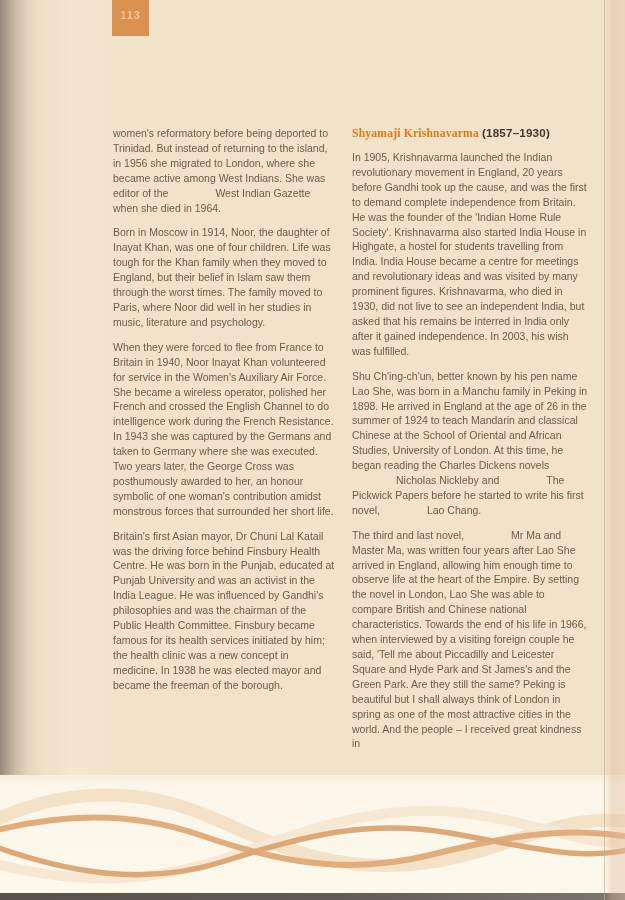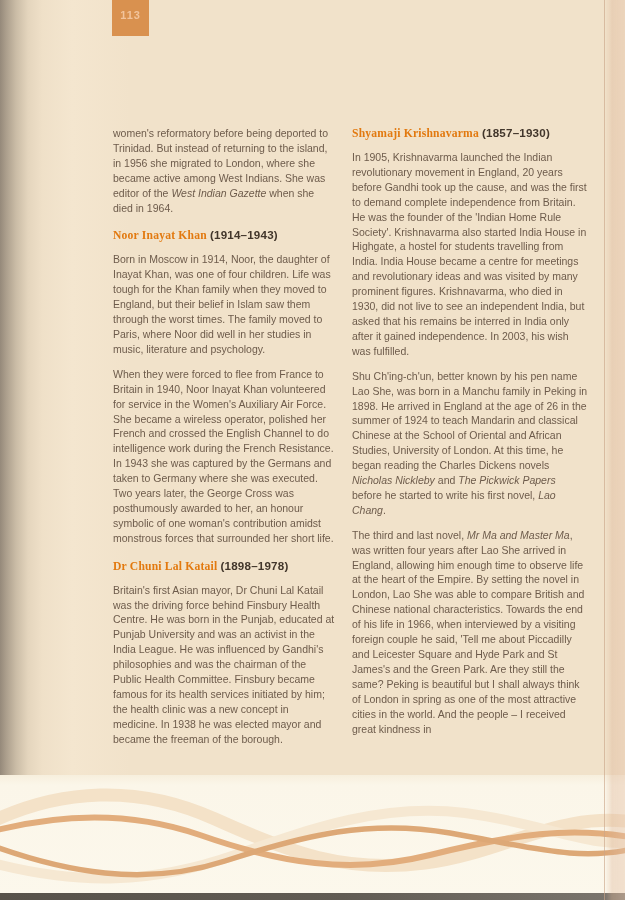--- a/index.html
+++ b/index.html
@@ -43,37 +43,35 @@
   .col-right{left:352px;width:236px;}
   .col p{
     margin:0 0 10px;font-size:10.5px;line-height:14.9px;color:#6d5b4b;
   }
   .col h3{
     margin:13px 0 9px;font-size:11.6px;line-height:14px;font-weight:bold;letter-spacing:.2px;
   }
   .col h3:first-child{margin-top:0;}
   .hname{color:#e2790f;font-family:Liberation Serif, serif;}
   .hdates{color:#42362b;margin-top:12px;}
-  .italic{font-style:italic;}
+  .italic{margin-left:44px;}
 </style>
 </head>
 <body>
 
 <div class="page">
 
   <div class="content-bg"></div>
 
   <div class="page-num">113</div>
 
   <div class="col col-left">
       <p><span>women's reformatory before being deported to Trinidad. But instead of returning to the island, in 1956 she migrated to London, where she became active among West Indians. She was editor of the </span><span class="italic">West Indian Gazette</span><span> when she died in 1964.</span></p>
-      <h3><span class="hname">Noor Inayat Khan </span><span class="hdates">(1914–1943)</span></h3>
       <p><span>Born in Moscow in 1914, Noor, the daughter of Inayat Khan, was one of four children. Life was tough for the Khan family when they moved to England, but their belief in Islam saw them through the worst times. The family moved to Paris, where Noor did well in her studies in music, literature and psychology.</span></p>
       <p><span>When they were forced to flee from France to Britain in 1940, Noor Inayat Khan volunteered for service in the Women's Auxiliary Air Force. She became a wireless operator, polished her French and crossed the English Channel to do intelligence work during the French Resistance. In 1943 she was captured by the Germans and taken to Germany where she was executed. Two years later, the George Cross was posthumously awarded to her, an honour symbolic of one woman's contribution amidst monstrous forces that surrounded her short life.</span></p>
-      <h3><span class="hname">Dr Chuni Lal Katail </span><span class="hdates">(1898–1978)</span></h3>
       <p><span>Britain's first Asian mayor, Dr Chuni Lal Katail was the driving force behind Finsbury Health Centre. He was born in the Punjab, educated at Punjab University and was an activist in the India League. He was influenced by Gandhi's philosophies and was the chairman of the Public Health Committee. Finsbury became famous for its health services initiated by him; the health clinic was a new concept in medicine. In 1938 he was elected mayor and became the freeman of the borough.</span></p>
     </div>
   <div class="col col-right">
       <h3><span class="hname">Shyamaji Krishnavarma </span><span class="hdates">(1857–1930)</span></h3>
       <p><span>In 1905, Krishnavarma launched the Indian revolutionary movement in England, 20 years before Gandhi took up the cause, and was the first to demand complete independence from Britain. He was the founder of the 'Indian Home Rule Society'. Krishnavarma also started India House in Highgate, a hostel for students travelling from India. India House became a centre for meetings and revolutionary ideas and was visited by many prominent figures. Krishnavarma, who died in 1930, did not live to see an independent India, but asked that his remains be interred in India only after it gained independence. In 2003, his wish was fulfilled.</span></p>
       <p><span>Shu Ch'ing-ch'un, better known by his pen name Lao She, was born in a Manchu family in Peking in 1898. He arrived in England at the age of 26 in the summer of 1924 to teach Mandarin and classical Chinese at the School of Oriental and African Studies, University of London. At this time, he began reading the Charles Dickens novels </span><span class="italic">Nicholas Nickleby</span><span> and </span><span class="italic">The Pickwick Papers</span><span> before he started to write his first novel, </span><span class="italic">Lao Chang</span><span>.</span></p>
       <p><span>The third and last novel, </span><span class="italic">Mr Ma and Master Ma</span><span>, was written four years after Lao She arrived in England, allowing him enough time to observe life at the heart of the Empire. By setting the novel in London, Lao She was able to compare British and Chinese national characteristics. Towards the end of his life in 1966, when interviewed by a visiting foreign couple he said, 'Tell me about Piccadilly and Leicester Square and Hyde Park and St James's and the Green Park. Are they still the same? Peking is beautiful but I shall always think of London in spring as one of the most attractive cities in the world. And the people – I received great kindness in</span></p>
     </div>
 
   <div class="footer">

